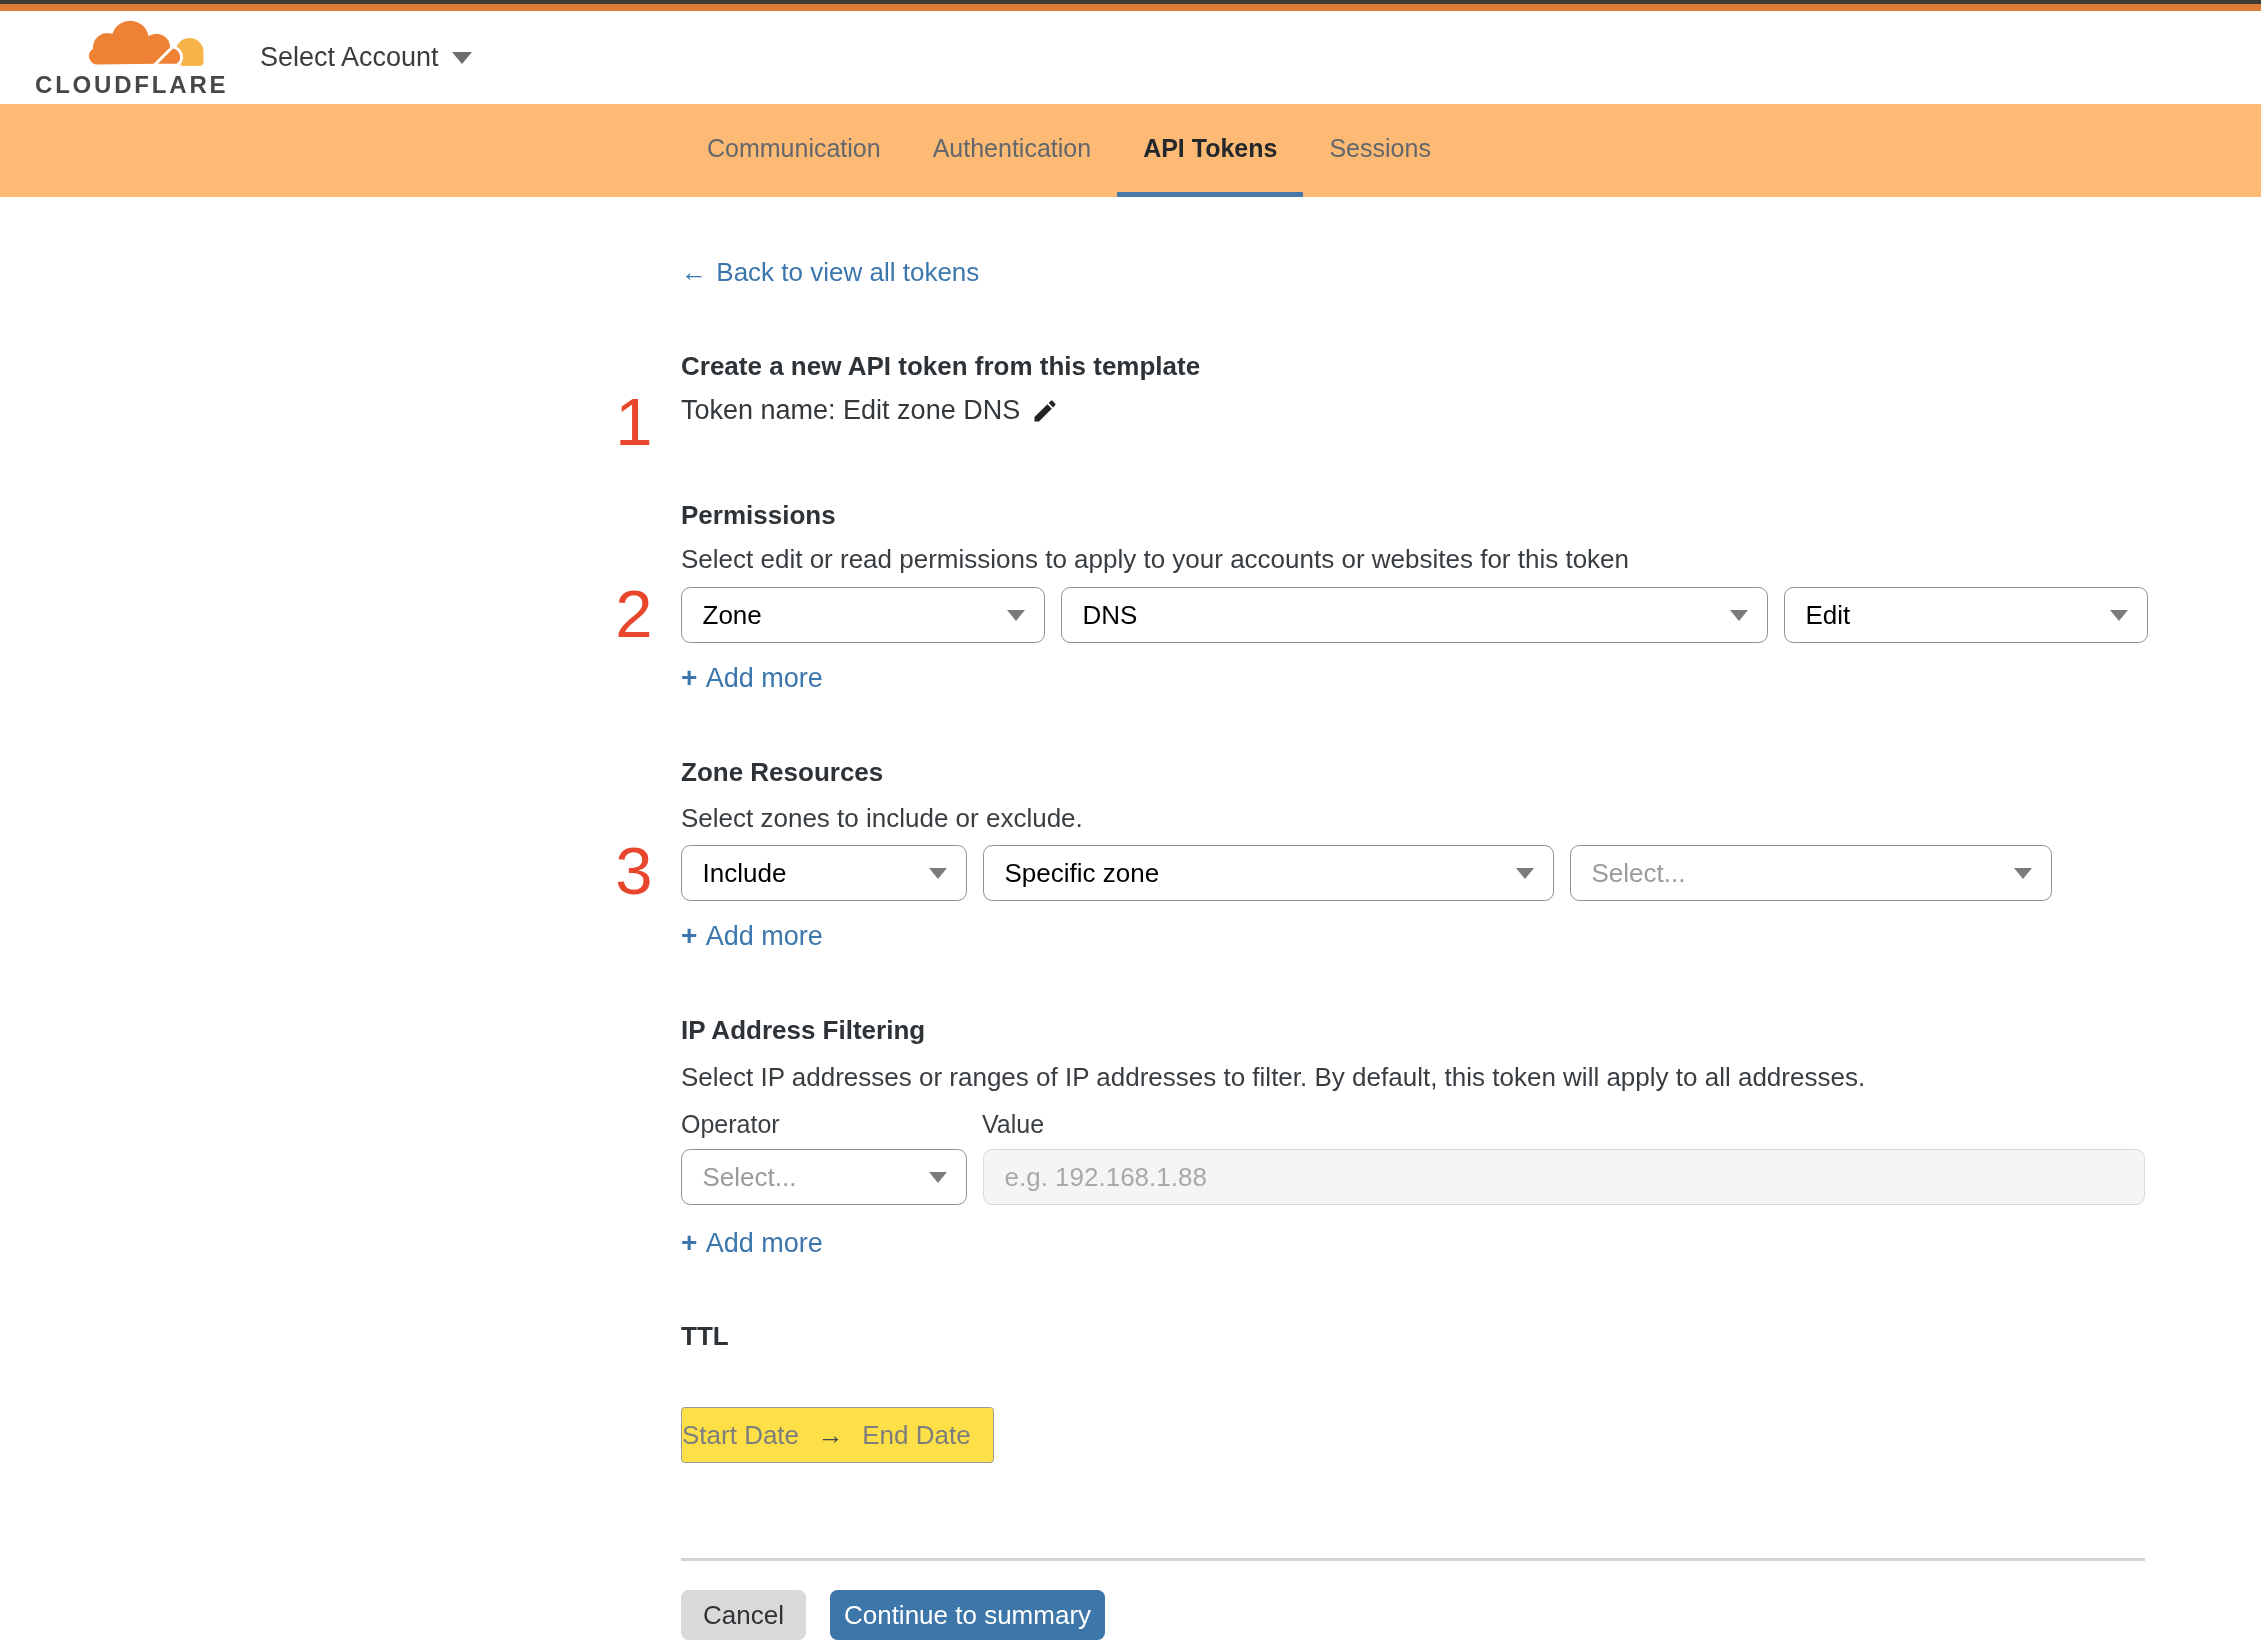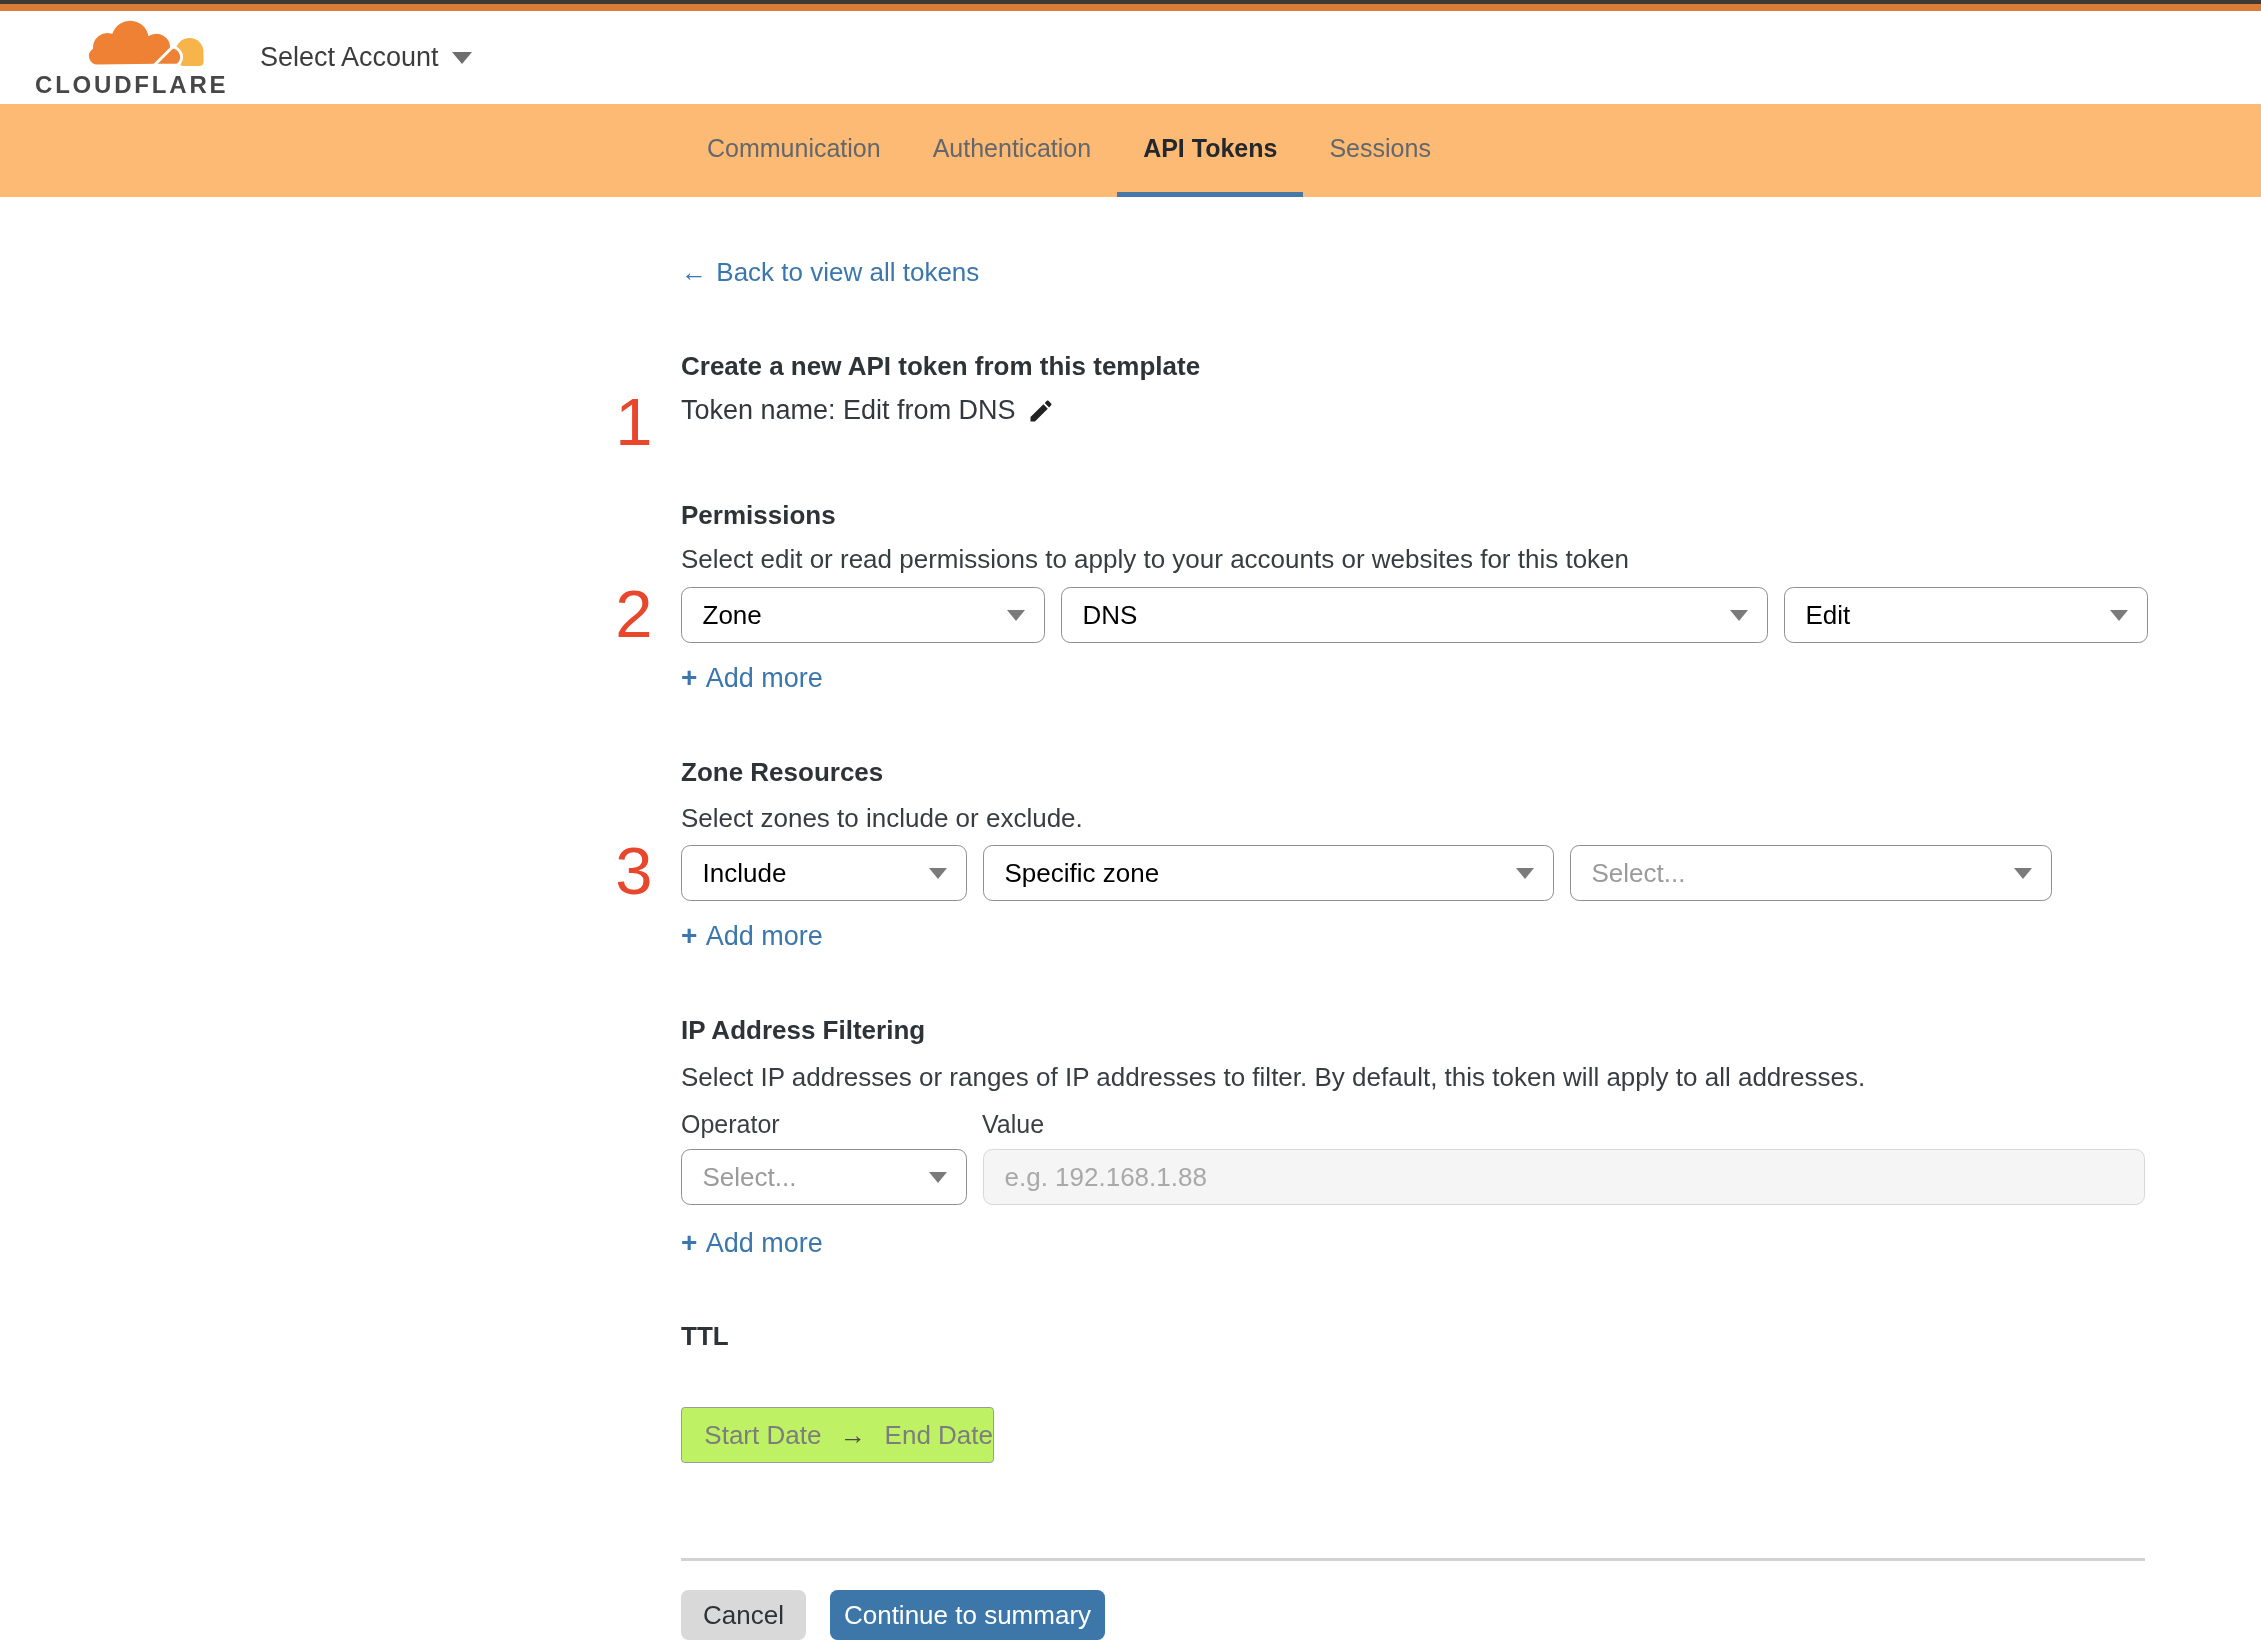--- a/index.html
+++ b/index.html
@@ -94,22 +94,22 @@
 
   .text-input {
     height:56px; border:1.9px solid #d8d8d8; border-radius:9.3px;
     background:#f5f5f5; font-size:26px; padding:0 20.5px;
     color:#3d4146; font-family:"Liberation Sans", sans-serif;
   }
   .text-input::placeholder { color:#a9a9a9; }
 
   .ttl-box {
     top:1407px; width:313px; height:56px;
-    border:1.9px solid #9a9a9a; border-radius:3.7px; background:#bef264;
-    display:flex; align-items:center; justify-content:flex-end; gap:18.6px;
+    border:1.9px solid #9a9a9a; border-radius:3.7px; background:#fde047;
+    display:flex; align-items:center; justify-content:flex-start; gap:18.6px;
     font-size:26px; color:#7d7d7d; cursor:pointer;
   }
   .ttl-arrow { color:#4a4a4a; }
 
   .divider { top:1558px; width:1464px; height:2.8px; background:#d2d2d2; }
 
   .footer-buttons { top:1590px; display:flex; gap:24px; }
   .btn {
     height:50px; border:none; border-radius:7.5px;
     font-size:26px; font-family:"Liberation Sans", sans-serif; cursor:pointer;
@@ -157,21 +157,21 @@
 
   <div class="abs back-link">
     <span>←</span>
     <span>Back to view all tokens</span>
   </div>
 
   <div class="abs page-title">Create a new API token from this template</div>
 
   <div class="step-marker" style="top:388px">1</div>
   <div class="abs token-name">
-    <span>Token name: Edit from DNS</span>
+    <span>Token name: Edit zone DNS</span>
     <span class="pencil">
       <svg width="28" height="28" viewBox="0 0 24 24">
         <path fill="#222222" d="M3 17.2V21h3.8L17.8 10l-3.7-3.8L3 17.2zM20.7 7c.4-.4.4-1 0-1.4l-2.3-2.3c-.4-.4-1-.4-1.4 0l-1.8 1.8 3.7 3.8L20.7 7z"></path>
       </svg>
     </span>
   </div>
 
   <div class="abs section-heading" style="top:500px">Permissions</div>
   <div class="abs section-desc" style="top:544px">Select edit or read permissions to apply to your accounts or websites for this token</div>
   <div class="step-marker" style="top:580px">2</div>

